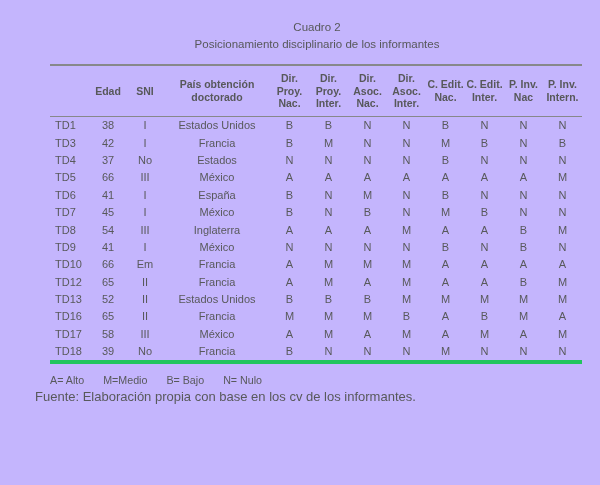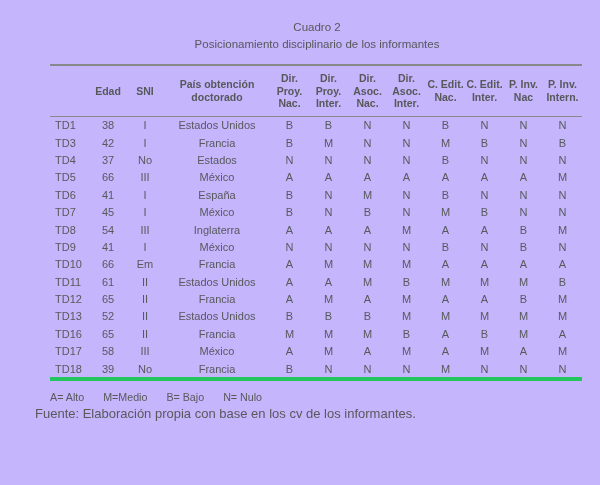--- a/index.html
+++ b/index.html
@@ -239,34 +239,20 @@
           <td>A</td>
           <td>M</td>
           <td>M</td>
           <td>M</td>
           <td>A</td>
           <td>A</td>
           <td>A</td>
           <td>A</td>
         </tr>
         <tr>
-          <td>TD11</td>
-          <td>61</td>
-          <td>II</td>
-          <td>Estados Unidos</td>
-          <td>A</td>
-          <td>A</td>
-          <td>M</td>
-          <td>B</td>
-          <td>M</td>
-          <td>M</td>
-          <td>M</td>
-          <td>B</td>
-        </tr>
-        <tr>
           <td>TD12</td>
           <td>65</td>
           <td>II</td>
           <td>Francia</td>
           <td>A</td>
           <td>M</td>
           <td>A</td>
           <td>M</td>
           <td>A</td>
           <td>A</td>

